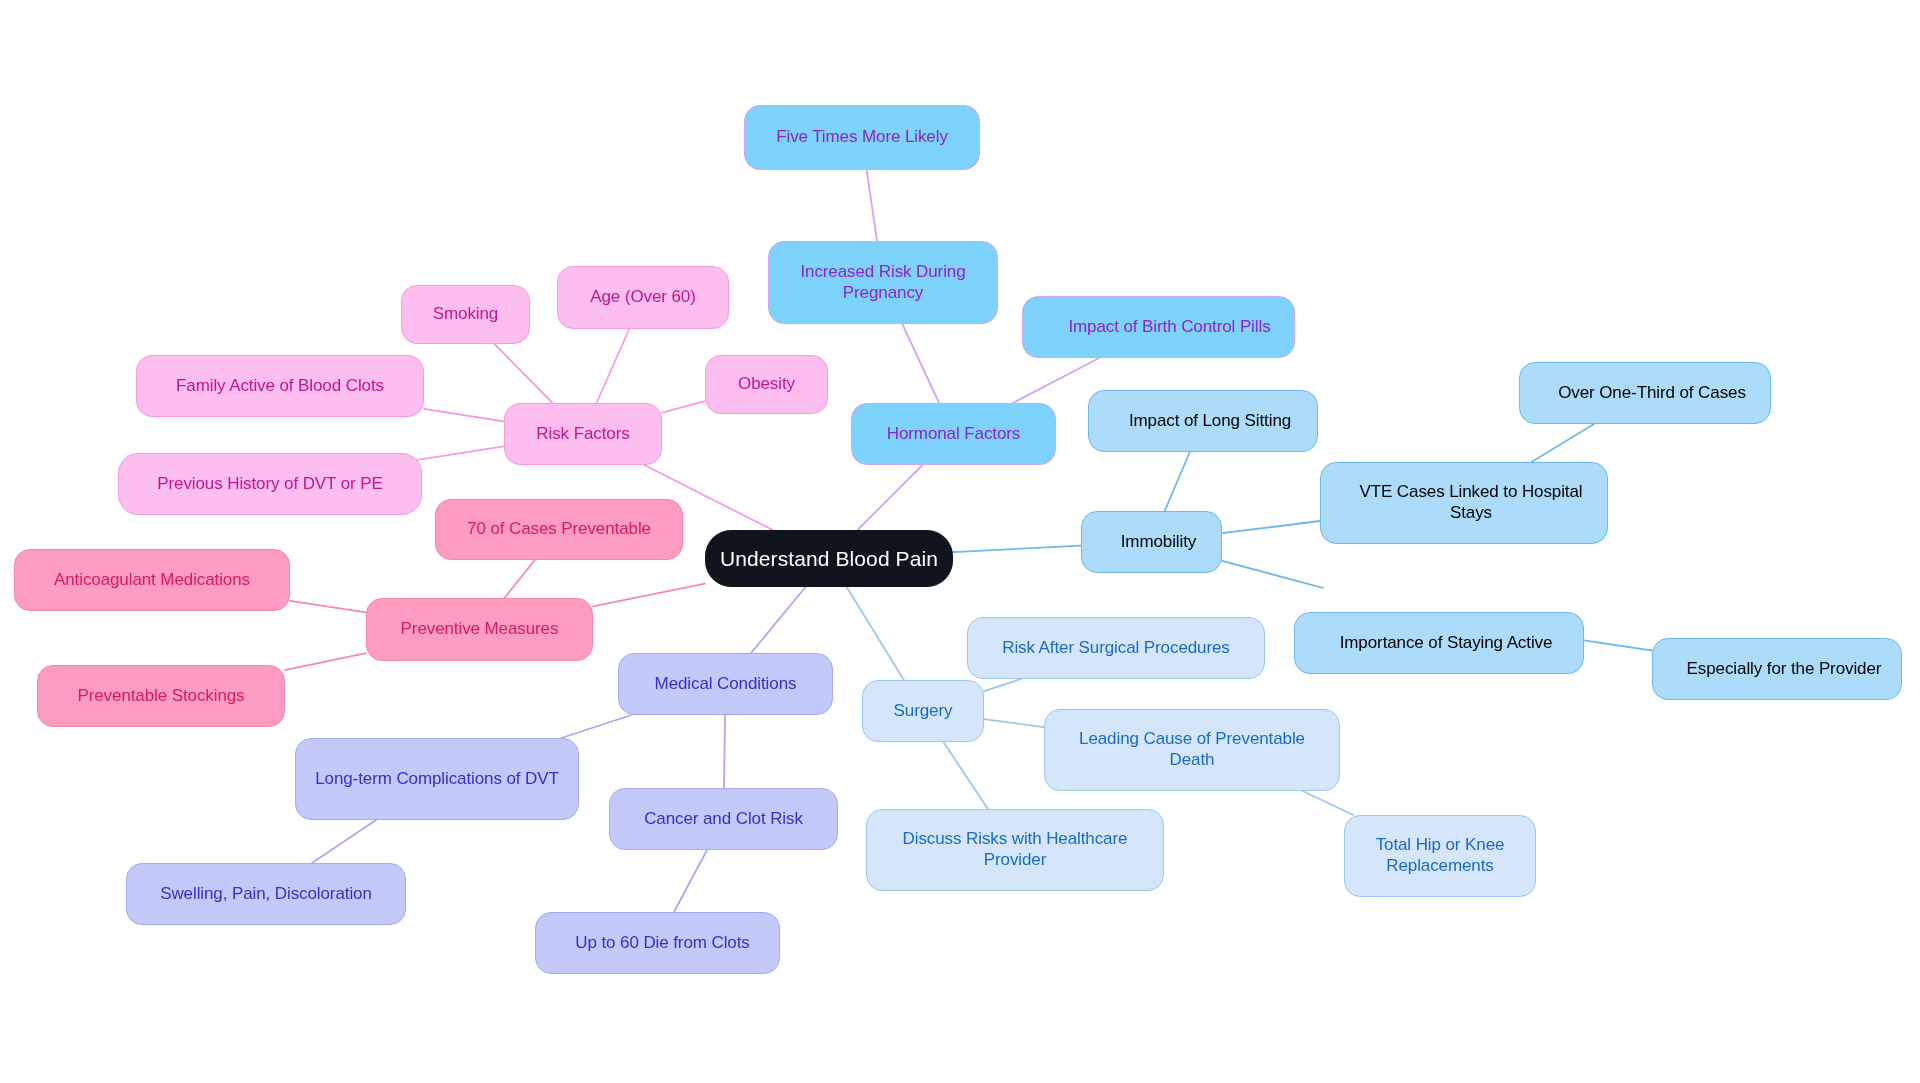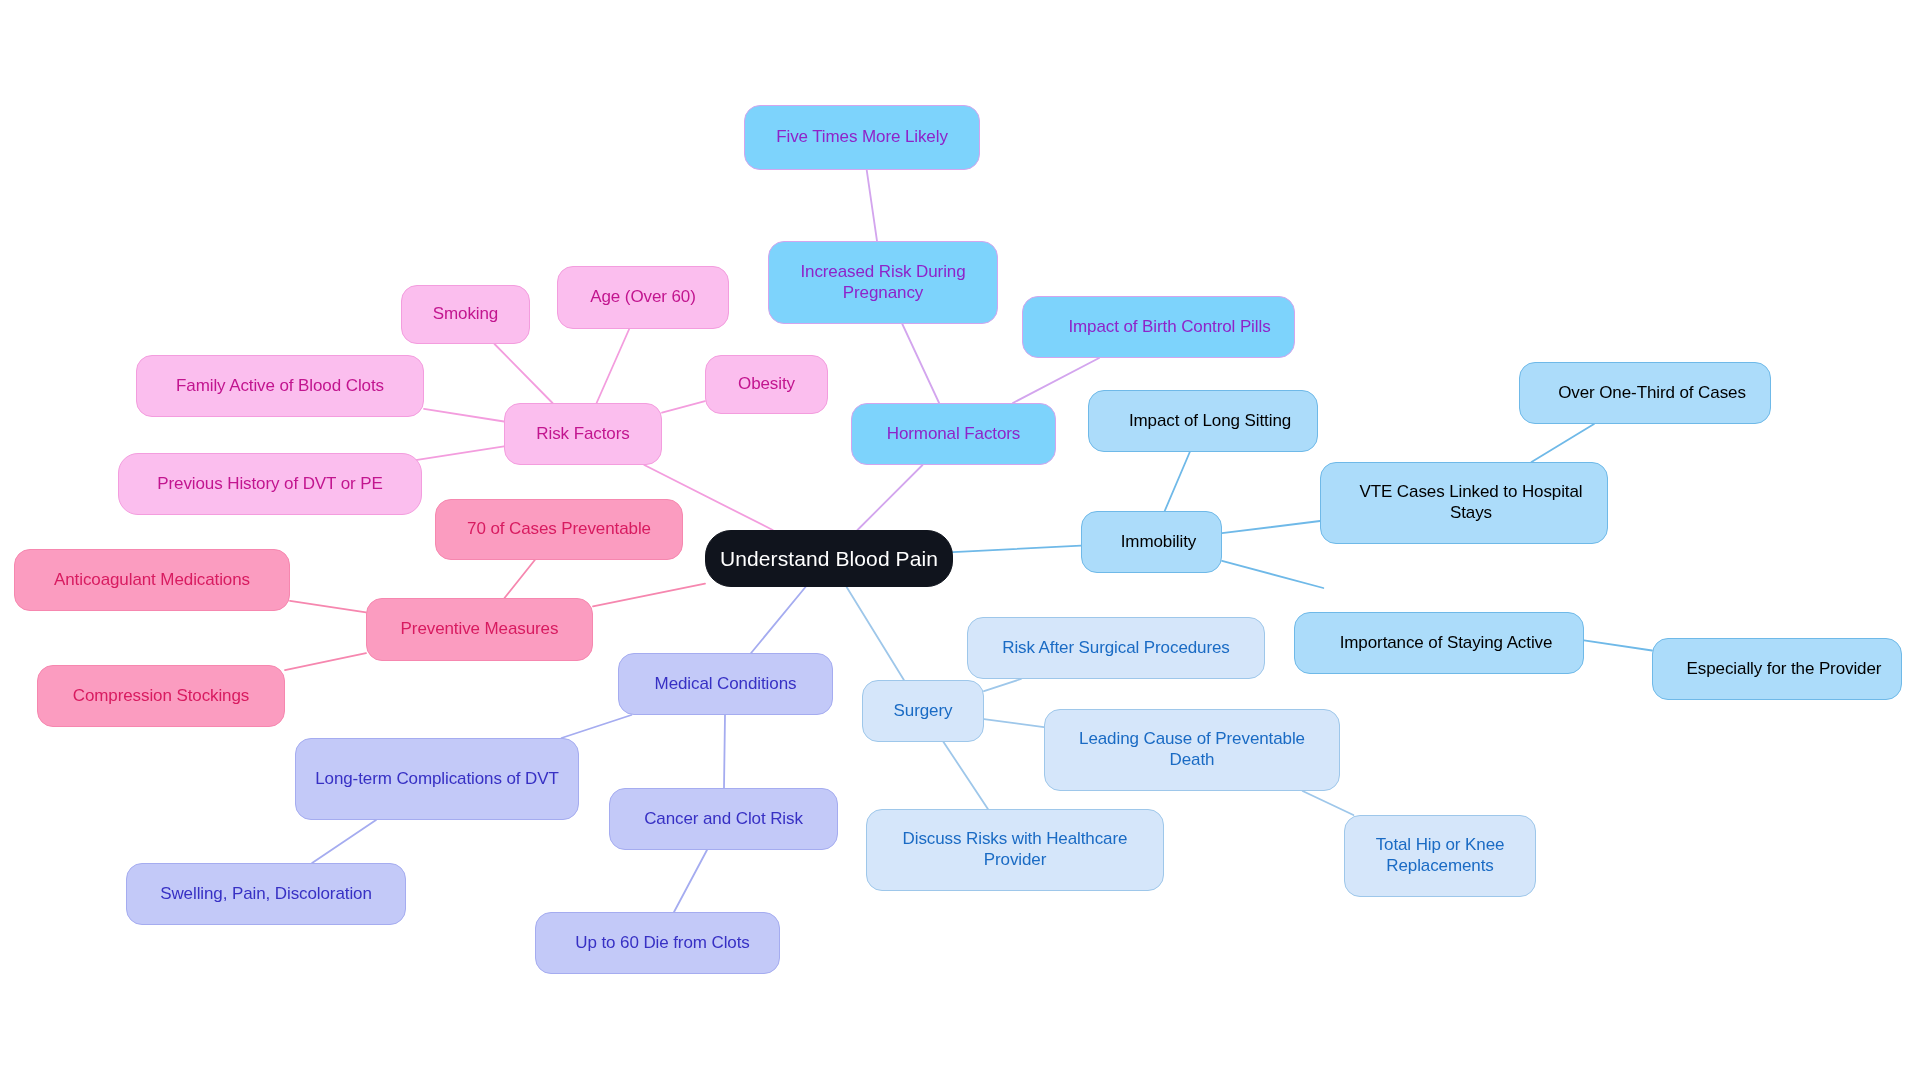--- a/index.html
+++ b/index.html
@@ -103,21 +103,21 @@
       <div class="node root" style="left: 705px; top: 530px; width: 248px; height: 57px; font-size: 21px;">Understand Blood Pain</div>
       <div class="node c-pink" style="left: 504px; top: 403px; width: 158px; height: 62px; font-size: 17px;">Risk Factors</div>
       <div class="node c-pink" style="left: 401px; top: 285px; width: 129px; height: 59px; font-size: 17px;">Smoking</div>
       <div class="node c-pink" style="left: 557px; top: 266px; width: 172px; height: 63px; font-size: 17px;">Age (Over 60)</div>
       <div class="node c-pink" style="left: 136px; top: 355px; width: 288px; height: 62px; font-size: 17px;">Family Active of Blood Clots</div>
       <div class="node c-pink" style="left: 705px; top: 355px; width: 123px; height: 59px; font-size: 17px;">Obesity</div>
       <div class="node c-pink" style="left: 118px; top: 453px; width: 304px; height: 62px; font-size: 17px; border-radius: 20px;">Previous History of DVT or PE</div>
       <div class="node c-rose" style="left: 366px; top: 598px; width: 227px; height: 63px; font-size: 17px;">Preventive Measures</div>
       <div class="node c-rose" style="left: 435px; top: 499px; width: 248px; height: 61px; font-size: 17px;">70 of Cases Preventable</div>
       <div class="node c-rose" style="left: 14px; top: 549px; width: 276px; height: 62px; font-size: 17px;">Anticoagulant Medications</div>
-      <div class="node c-rose" style="left: 37px; top: 665px; width: 248px; height: 62px; font-size: 17px;">Compression Stockings</div>
+      <div class="node c-rose" style="left: 37px; top: 665px; width: 248px; height: 62px; font-size: 17px;">Preventable Stockings</div>
       <div class="node c-purple" style="left: 851px; top: 403px; width: 205px; height: 62px; font-size: 17px;">Hormonal Factors</div>
       <div class="node c-purple" style="left: 768px; top: 241px; width: 230px; height: 83px; font-size: 17px;">Increased Risk During Pregnancy</div>
       <div class="node c-purple" style="left: 744px; top: 105px; width: 236px; height: 65px; font-size: 17px;">Five Times More Likely</div>
       <div class="node c-purple" style="left: 1022px; top: 296px; width: 273px; height: 62px; font-size: 17px; padding-left: 32px;">Impact of Birth Control Pills</div>
       <div class="node c-blue" style="left: 1081px; top: 511px; width: 141px; height: 62px; font-size: 17px;">Immobility</div>
       <div class="node c-blue" style="left: 1088px; top: 390px; width: 230px; height: 62px; font-size: 17px;">Impact of Long Sitting</div>
       <div class="node c-blue" style="left: 1320px; top: 462px; width: 288px; height: 82px; font-size: 17px;">VTE Cases Linked to Hospital Stays</div>
       <div class="node c-blue" style="left: 1519px; top: 362px; width: 252px; height: 62px; font-size: 17px;">Over One-Third of Cases</div>
       <div class="node c-blue" style="left: 1294px; top: 588px; width: 290px; height: 62px; font-size: 17px; margin-top: 24px;">Importance of Staying Active</div>
       <div class="node c-blue" style="left: 1652px; top: 638px; width: 250px; height: 62px; font-size: 17px;">Especially for the Provider</div>

